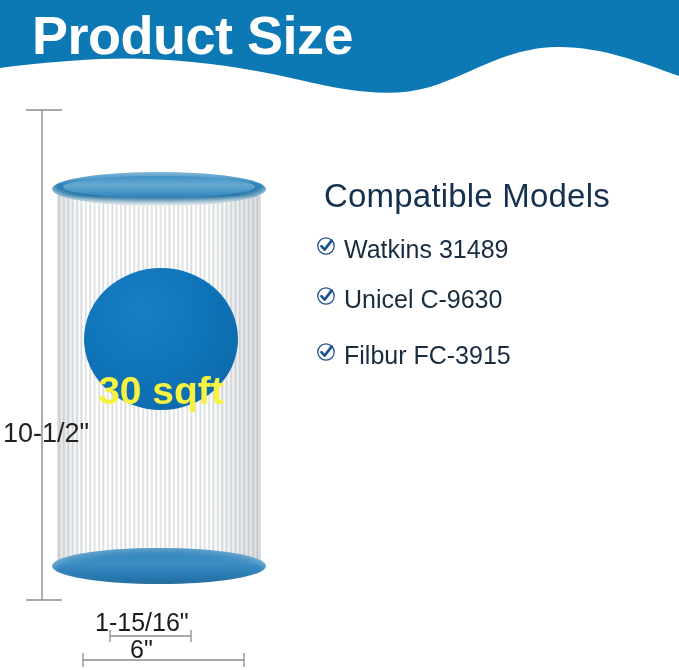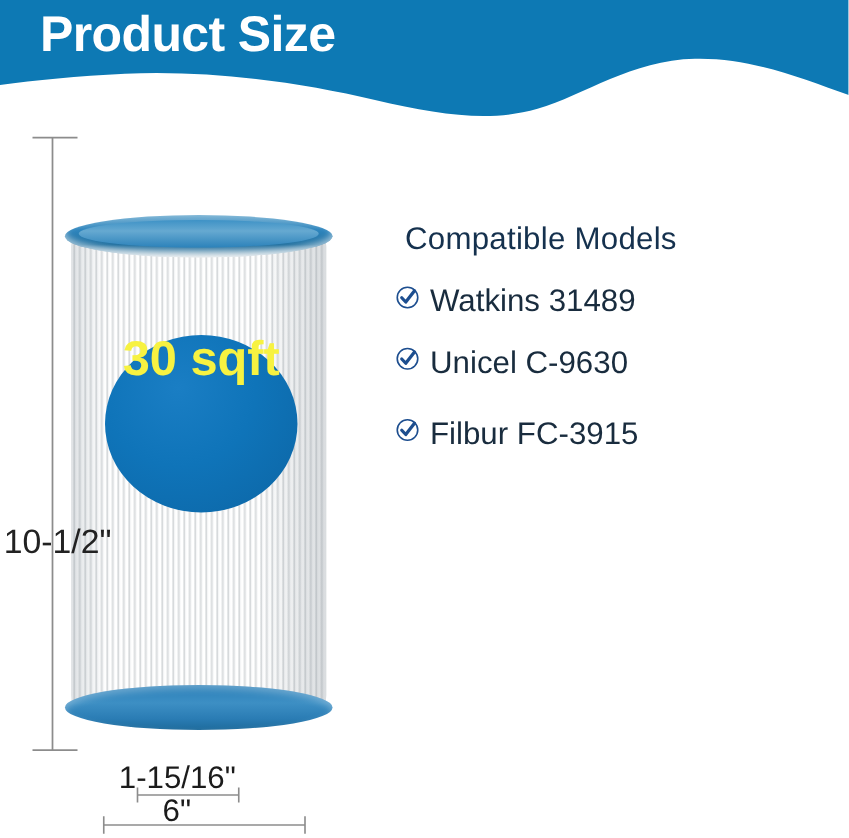--- a/index.html
+++ b/index.html
@@ -29,21 +29,21 @@
   #header-banner svg {
     position: absolute;
     left: 0;
     top: 0;
     display: block;
   }
   #page-title {
     position: absolute;
     left: 32px;
     top: 6px;
-    font-size: 40px;
+    font-size: 54px;
     font-weight: bold;
     color: #ffffff;
     letter-spacing: -0.5px;
     line-height: 1.1;
     white-space: nowrap;
     z-index: 3;
   }
 
   
   #product-photo {
@@ -120,21 +120,21 @@
   #sqft-badge {
     position: absolute;
     left: 84px;
     top: 268px;
     width: 154px;
     height: 142px;
     border-radius: 50%;
     background: radial-gradient(circle at 38% 30%, #1a7ec4 0%, #0f74b9 45%, #0c65a4 100%);
     z-index: 4;
     display: flex;
-    align-items: flex-start;
+    align-items: flex-end;
     justify-content: center;
   }
   #sqft-badge-label {
     font-size: 39px;
     font-weight: bold;
     color: #f7f241;
     letter-spacing: 0px;
     line-height: 1;
     white-space: nowrap;
   }
@@ -184,21 +184,21 @@
   }
 
   
   #models-panel {
     position: absolute;
     left: 316px;
     top: 178px;
     width: 350px;
   }
   #models-heading {
-    font-size: 25px;
+    font-size: 33px;
     font-weight: normal;
     color: #15314e;
     letter-spacing: 0.2px;
     margin: 0 0 22px 8px;
     line-height: 1.1;
     white-space: nowrap;
   }
   .model-row {
     display: flex;
     align-items: flex-start;

